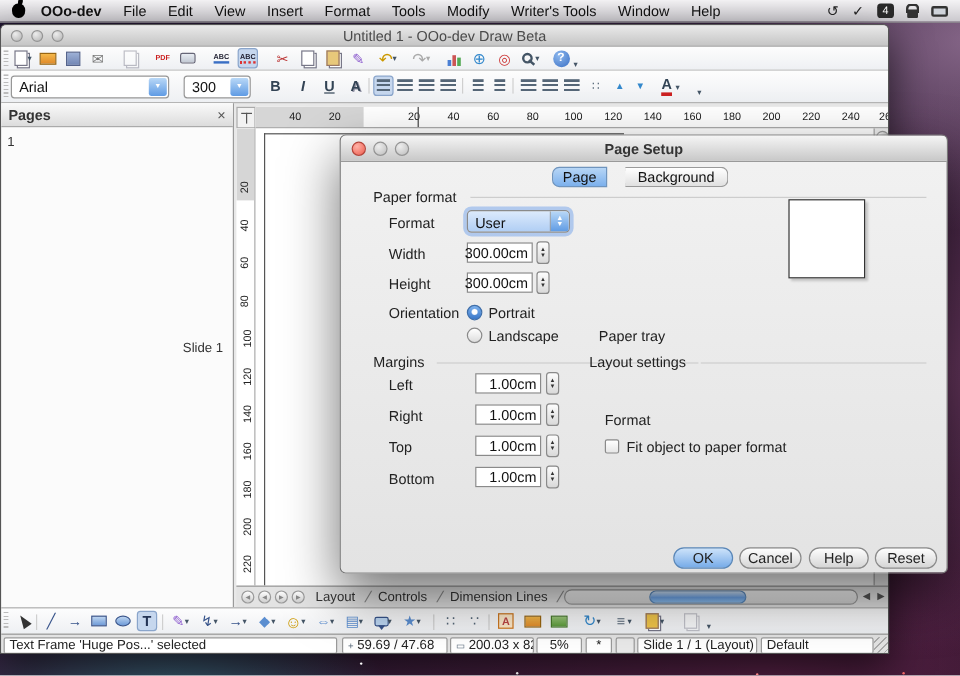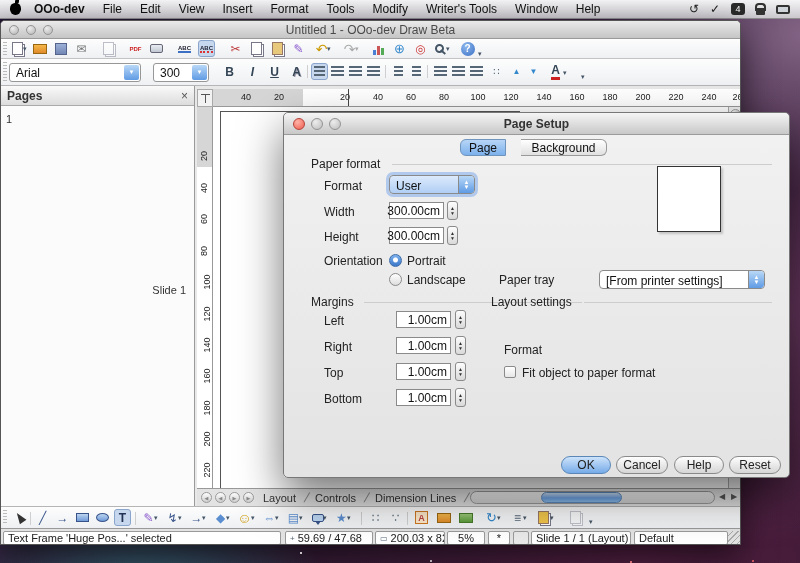--- a/index.html
+++ b/index.html
@@ -477,27 +477,20 @@
         <span>▼</span>
       </span>
 
     <span class="dlabel" style="left:40px;top:141px">Orientation</span>
     <span class="rad on" style="left:105px;top:141px"></span>
     <span class="dlabel" style="left:123px;top:141px">Portrait</span>
     <span class="rad" style="left:105px;top:160px"></span>
     <span class="dlabel" style="left:123px;top:160px">Landscape</span>
 
     <span class="dlabel" style="left:215px;top:160px">Paper tray</span>
-    <span class="pop" style="left:315px;top:157px;width:166px">
-      <span>[From printer settings]</span>
-      <span class="cap">
-          <span>▲</span>
-          <span>▼</span>
-        </span>
-    </span>
 
     <div id="preview"></div>
 
     <span class="legend" style="left:27px;top:182px">Margins</span>
     <span class="gline" style="left:80px;top:189px;width:218px"></span>
 
     <span class="dlabel" style="left:40px;top:201px">Left</span>
     <span class="dfield" style="left:112px;top:198px;width:55px">
         <span>1.00cm</span>
       </span>

